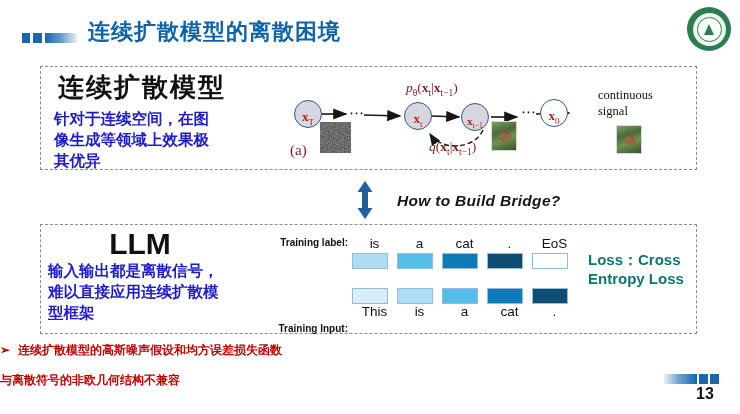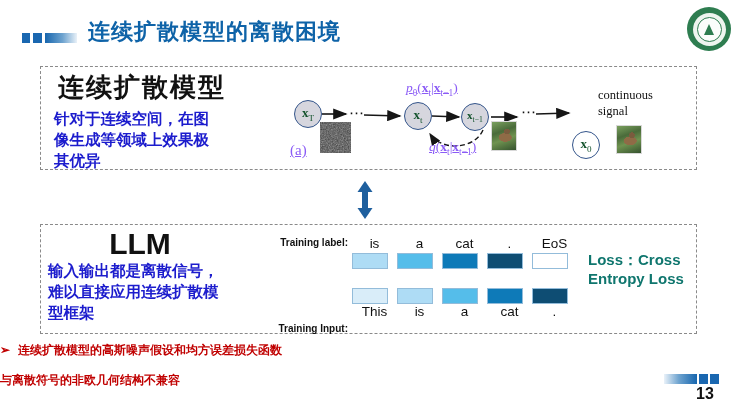--- a/index.html
+++ b/index.html
@@ -31,26 +31,26 @@
 
   .box1-heading { position:absolute; left:58px; top:70px; font-size:26px; font-weight:bold;
     color:#111; letter-spacing:2px; }
   .blue-text { position:absolute; color:#1c1ccd; font-weight:bold; font-size:15.5px; line-height:21px; }
   .desc1 { left:54px; top:108px; }
   .desc2 { left:48px; top:260px; }
 
   
   .node { position:absolute; width:28px; height:28px; border-radius:50%;
     background:#d6d6de; border:1.5px solid #34558b; box-sizing:border-box;
-    display:flex; align-items:center; justify-content:center;
-    font-family:"Liberation Serif", serif; font-size:13px; color:#14532d; }
+    display:flex; align-items:flex-end; justify-content:center;
+    font-family:"Liberation Serif", serif; font-size:13px; color:#b91c1c; }
   .node.white { background:#ffffff; }
   .node.small { font-size:11px; }
   .node sub, .math sub { font-size:70%; }
-  .math { position:absolute; font-family:"Liberation Serif", serif; font-size:13.5px; color:#8b5cf6;text-decoration:underline; }
+  .math { position:absolute; font-family:"Liberation Serif", serif; font-size:13.5px; color:#7f1d1d; }
   .dots { position:absolute; font-family:"Liberation Serif", serif; font-size:15px; color:#111; }
   .noise { position:absolute; left:320px; top:122px; width:31px; height:31px; background:#3c3c3c; }
   .photo { position:absolute; border:1px solid #d8d8d8; box-sizing:border-box;
     background:
       radial-gradient(circle 3px at 62% 34%, #7a5c3e 95%, transparent),
       radial-gradient(ellipse 9px 6px at 55% 55%, #8f6b46 0 70%, transparent 75%),
       linear-gradient(160deg,#7ba15f 0%,#4a6b3a 35%,#6f9350 60%,#35522e 100%); }
   .signal-caption { position:absolute; left:598px; top:87px; width:70px; text-align:left;
     font-family:"Liberation Serif", serif; font-size:12.5px; line-height:16px; color:#111; }
 
@@ -137,21 +137,21 @@
 
   <div class="node abs" style="left:294px; top:100px;">
       <span class="nl"><b>x</b><sub>T</sub></span>
     </div>
   <div class="node abs" style="left:404px; top:102px;">
       <span class="nl"><b>x</b><sub>t</sub></span>
     </div>
   <div class="node small abs" style="left:461px; top:103px;">
       <span class="nl"><b>x</b><sub>t−1</sub></span>
     </div>
-  <div class="node white abs" style="left:572px; top:99px;margin-top:32px;">
+  <div class="node white abs" style="left:540px; top:99px;">
       <span class="nl"><b>x</b><sub>0</sub></span>
     </div>
 
   <span class="dots" style="left:349px; top:104px;">⋯</span>
   <span class="dots" style="left:521px; top:103px;">⋯</span>
 
   <span class="math" style="left:406px; top:80px;"><i>p</i><sub>θ</sub>(<b>x</b><sub>t</sub>|<b>x</b><sub>t−1</sub>)</span>
   <span class="math" style="left:429px; top:139px;"><i>q</i>(<b>x</b><sub>t</sub>|<b>x</b><sub>t−1</sub>)</span>
   <span class="math" style="left:290px; top:142px; font-size:15px;">(a)</span>
 
@@ -169,20 +169,21 @@
       <rect width="100%" height="100%" filter="url(#nz)"></rect>
     </svg>
   </div>
   <div class="photo" style="left:491px; top:121px; width:26px; height:30px;"></div>
   <div class="signal-caption">
     <span style="display:block">continuous</span>
     <span style="display:block">signal</span>
   </div>
   <div class="photo" style="left:616px; top:125px; width:26px; height:29px;"></div>
 
+  <div class="bridge-q">How to Build Bridge?</div>
 
   <div class="dash-box box2"></div>
   <div class="llm-heading">LLM</div>
   <div class="blue-text desc2">
     <span style="display:block">输入输出都是离散信号，</span>
     <span style="display:block">难以直接应用连续扩散模</span>
     <span style="display:block">型框架</span>
   </div>
 
   <div class="caption cap-label">Training label:</div>

